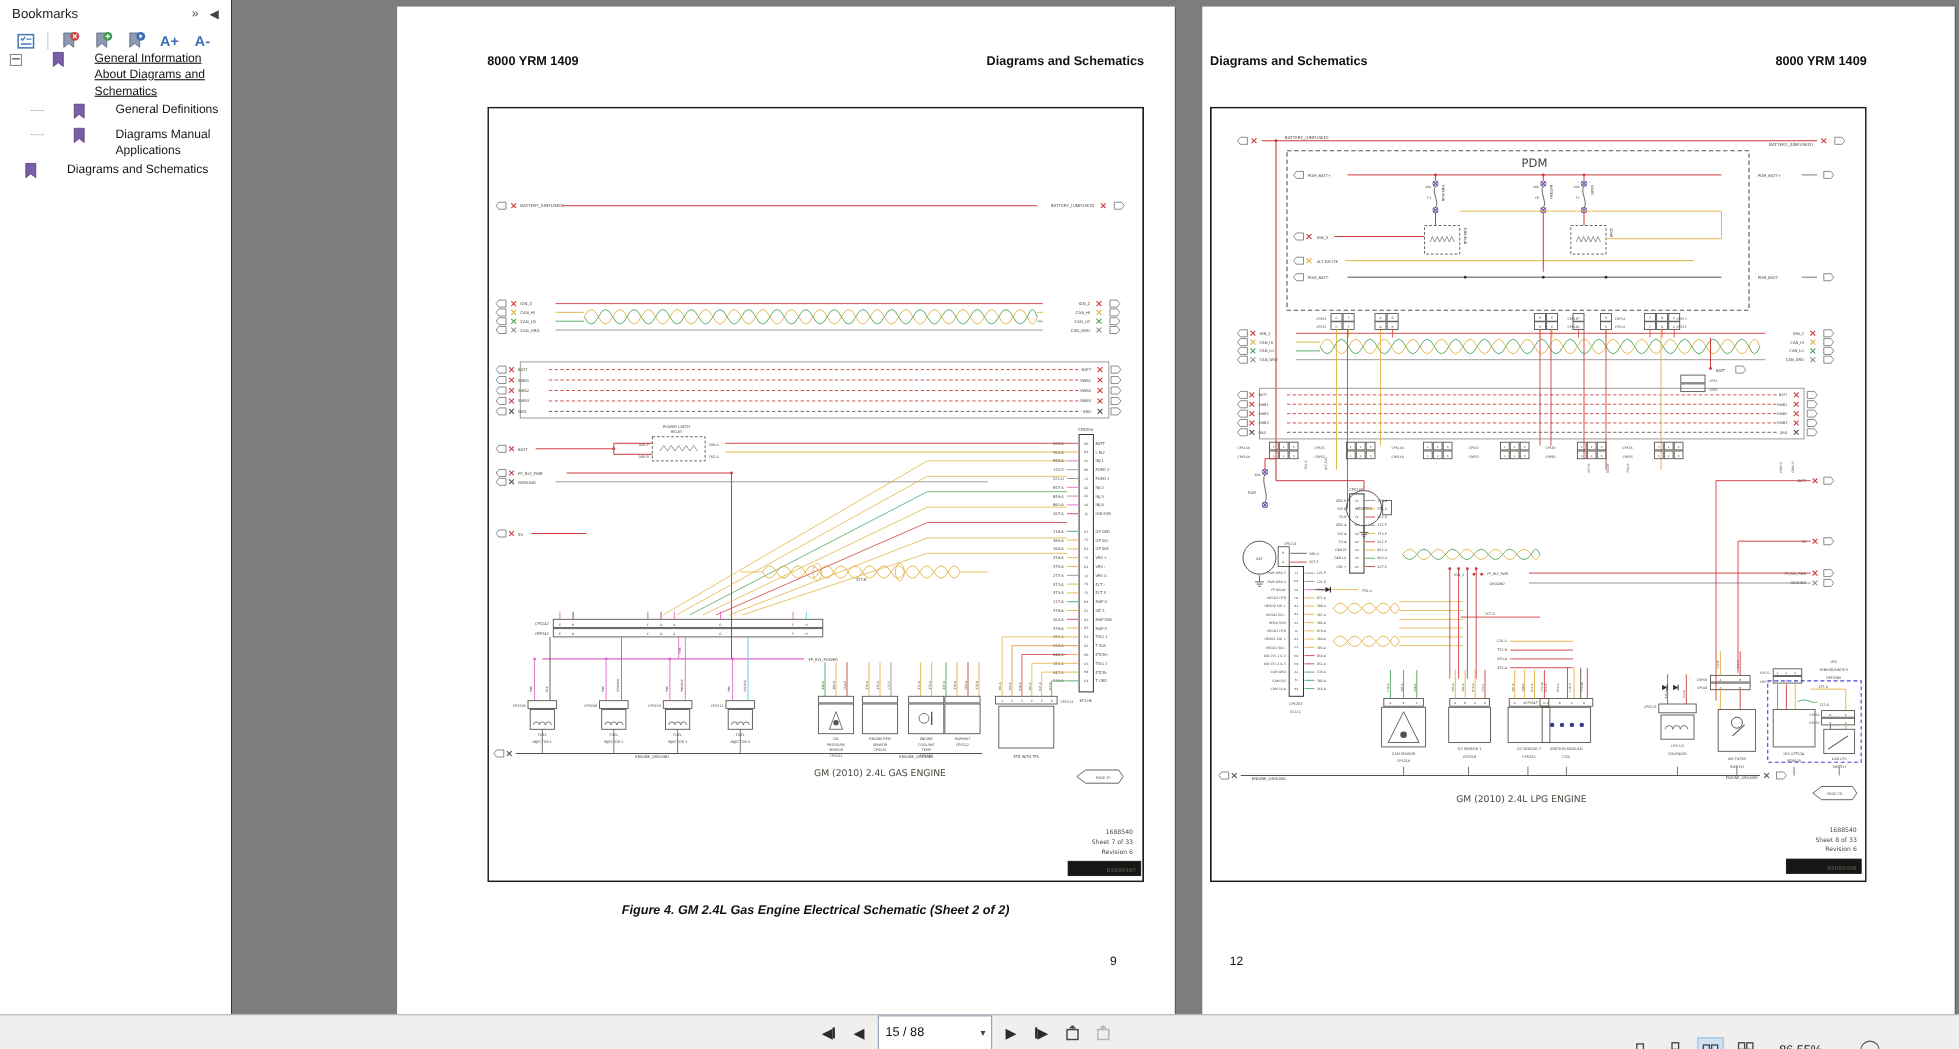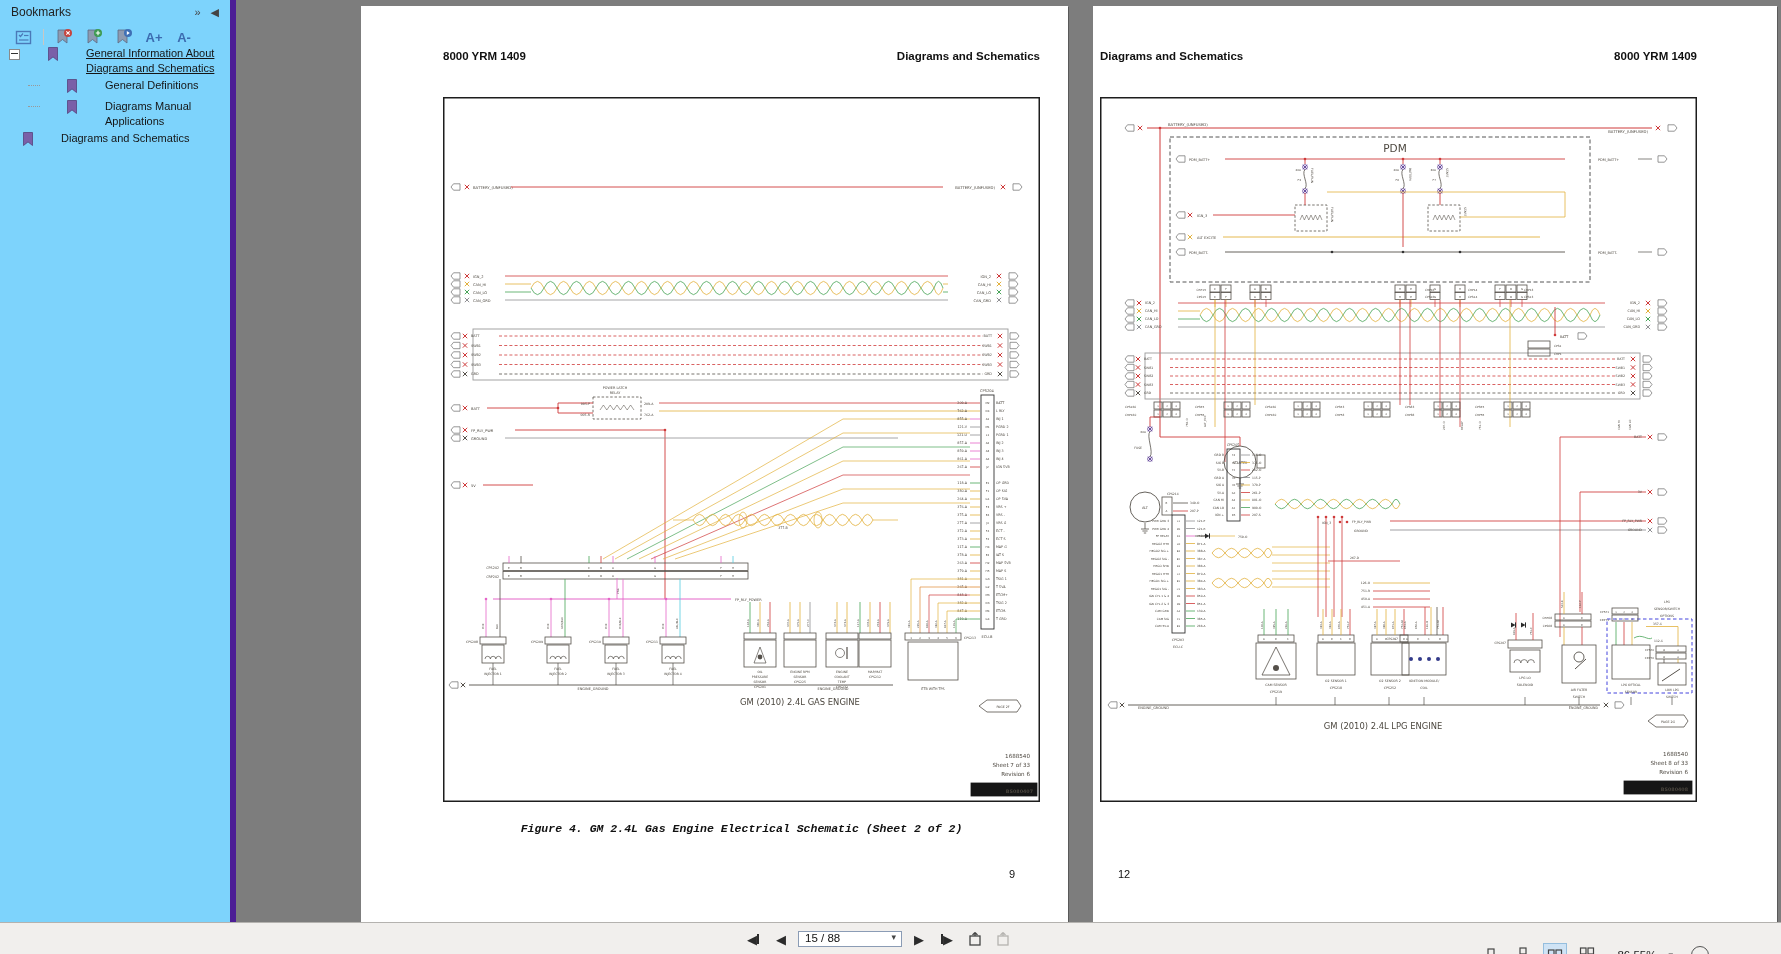--- a/index.html
+++ b/index.html
@@ -1,19 +1,19 @@
 <!DOCTYPE html>
 <html><head>
 <meta charset="utf-8">
 <style>
   html,body{margin:0;padding:0;width:1781px;height:954px;overflow:hidden;
     font-family:"Liberation Sans",sans-serif;background:#7d7d7d;position:relative;}
   
-  .sidebar{position:absolute;left:0;top:0;width:236px;height:922px;background:#7dd3fc;
-    border-right:6px solid #4c1d95;box-sizing:border-box;}
+  .sidebar{position:absolute;left:0;top:0;width:211px;height:922px;background:#ffffff;
+    border-right:1px solid #4c1d95;box-sizing:border-box;}
   .sb-header{height:24px;display:flex;align-items:center;padding:0 6px 0 11px;color:#222;font-size:12px;}
   .sb-header .spacer{flex:1}
   .sb-hicon{color:#444;font-size:11px;padding:0 5px;cursor:pointer;}
   .sb-toolbar{height:26px;display:flex;align-items:center;gap:4px;padding-left:10px;}
   .sb-btn{width:26px;height:20px;display:flex;align-items:center;justify-content:center;cursor:pointer;}
   .sb-sep{width:1px;height:16px;background:#c9c7c4;margin:0 3px;}
   .sb-atext{font-weight:bold;color:#3c6cb0;font-size:13px;}
   .tree{position:absolute;left:8px;top:46px;right:4px;font-size:11px;color:#151515;}
   .trow{display:flex;align-items:flex-start;margin-bottom:2px;line-height:15px;gap:24px;}
   .trow .exp{flex:none;width:9px;height:9px;border:1px solid #8a8a8a;background:#fff;margin:3px 3px 0 1px;position:relative;}
@@ -23,32 +23,32 @@
   .trow.lvl1::before{content:"";flex:none;width:12px;border-top:1px dotted #999;margin:7px 2px 0 0;}
   .trow.noexp{margin-left:14px;}
   .trow .tlabel{cursor:pointer;}
   .trow.sel .tlabel{text-decoration:underline;}
   
   .canvas{position:absolute;left:258px;top:0;width:1523px;height:922px;background:#7d7d7d;overflow:hidden;}
   .page{position:absolute;top:6px;height:948px;background:#fff;box-shadow:1px 1px 0 #595959;}
   .page-lt{left:103px;width:707px;}
   .page-rt{left:835px;width:684px;}
   .phead{position:absolute;top:44px;font-size:11.5px;font-weight:bold;color:#111;}
-  .caption{position:absolute;top:816px;width:100%;font-size:11.5px;font-weight:bold;font-style:italic;color:#111;white-space:nowrap;font-family:Liberation Mono, monospace;}
+  .caption{position:absolute;top:816px;width:100%;font-size:11.5px;font-weight:bold;font-style:italic;color:#111;white-space:nowrap;}
   .pagenum{position:absolute;top:862px;font-size:11px;color:#111;}
   svg.schem{position:absolute;}
   svg.schem text{font-family:"DejaVu Sans","Liberation Sans",sans-serif;fill:#4c473f;}
   
   .statusbar{position:absolute;left:0;top:922px;width:1781px;height:32px;background:#f1efed;
     border-top:1px solid #b4b2af;box-sizing:border-box;}
   .nav-center{position:absolute;left:742px;top:0;height:32px;display:flex;align-items:center;gap:6px;}
   .nav-btn{display:flex;align-items:center;justify-content:center;width:22px;height:22px;color:#2b2b2b;
     font-size:13px;cursor:pointer;user-select:none;}
   .nav-btn .bar{width:2px;height:10px;background:#2b2b2b;}
-  .pagebox{width:104px;height:16px;background:#fff;border:1px solid #8b9cb5;display:flex;
+  .pagebox{width:104px;height:32px;background:#fff;border:1px solid #8b9cb5;display:flex;align-items:center;
     font-size:11.5px;color:#111;padding-left:6px;box-sizing:border-box;cursor:text;gap:41px;}
   .pagebox .caret{margin-left:auto;padding:0 5px;color:#444;font-size:9px;cursor:pointer;}
   .nav-right{position:absolute;right:0;top:16px;height:32px;display:flex;align-items:center;gap:8px;padding-right:16px;}
   .lay-btn{width:22px;height:22px;display:flex;align-items:center;justify-content:center;cursor:pointer;border:1px solid transparent;}
   .lay-btn.active{background:#cfe3f5;border:1px solid #95bede;}
   .zoom-text{font-size:11.5px;color:#222;margin-left:10px;}
   .zoom-caret{font-size:9px;color:#444;padding:0 4px;cursor:pointer;}
   .zoom-minus{width:16px;height:16px;border:1px solid #555;border-radius:50%;display:flex;align-items:center;
     justify-content:center;font-size:12px;color:#333;cursor:pointer;margin-left:6px;}
   .zoom-slider{width:40px;height:2px;background:#666;margin-left:8px;}

